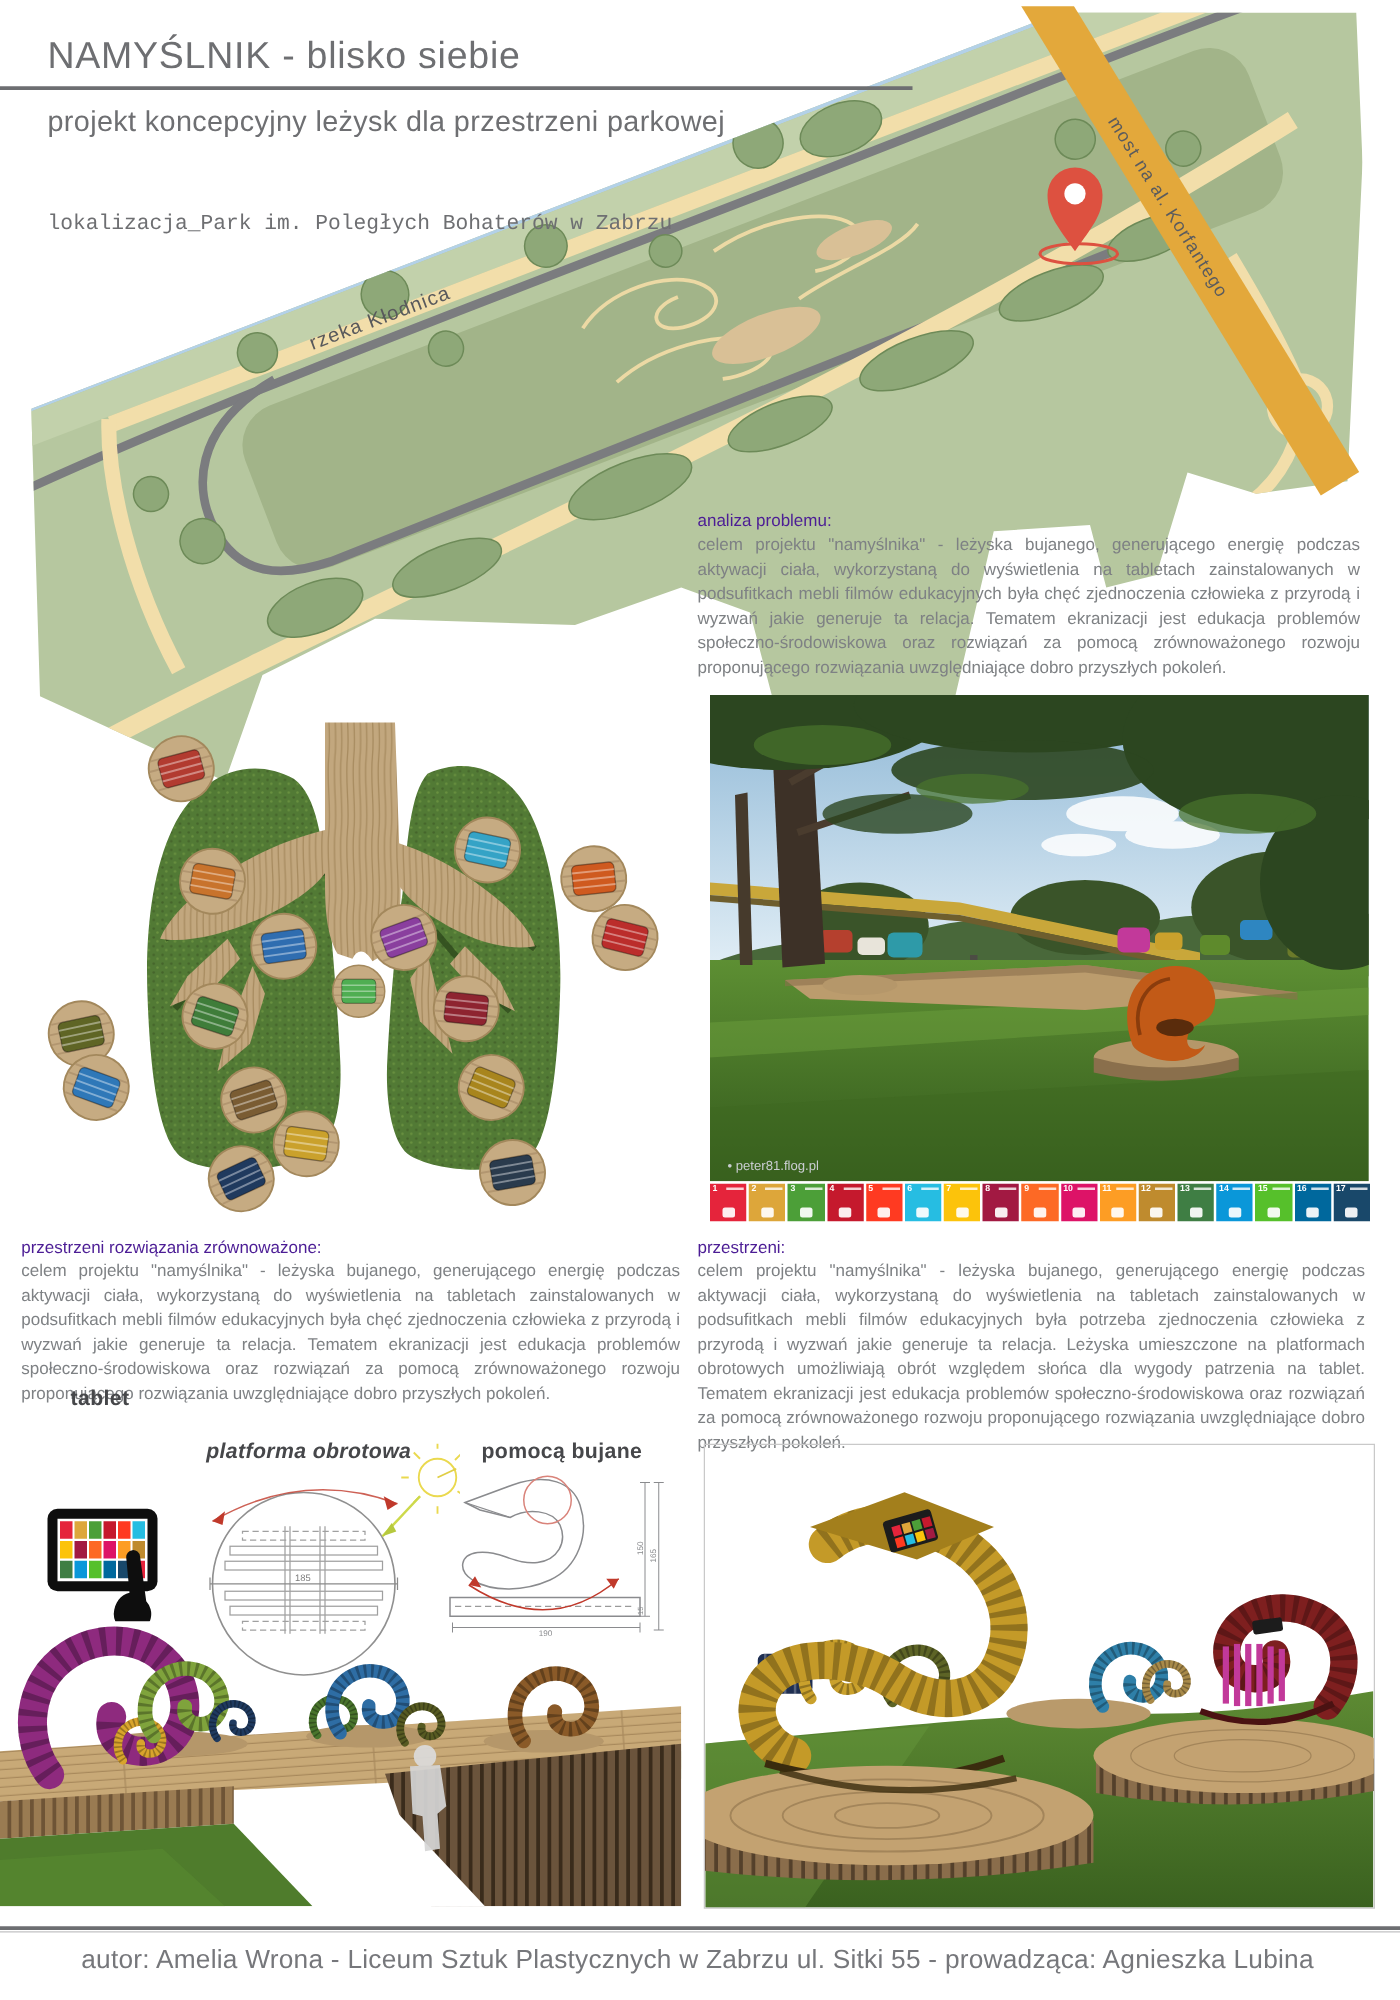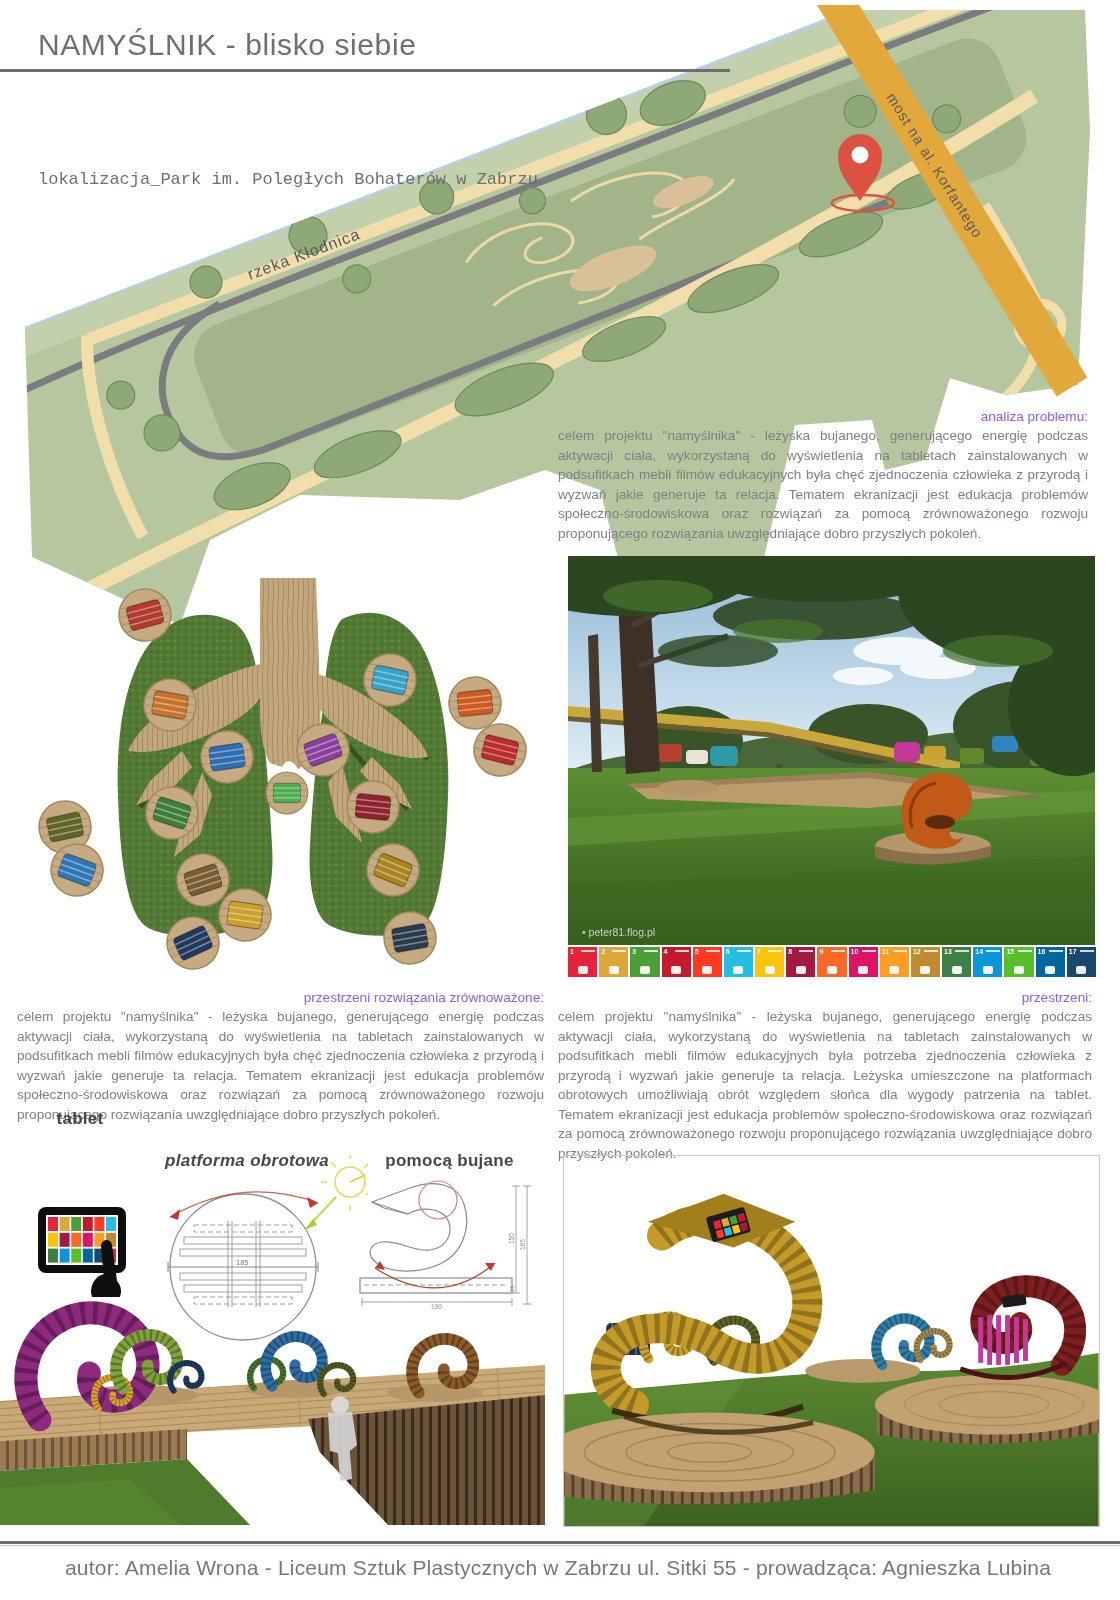--- a/index.html
+++ b/index.html
@@ -5,21 +5,21 @@
   html,body{margin:0;padding:0;background:#888;}
   #poster{position:relative;width:1120px;height:1600px;background:#fff;overflow:hidden;
           font-family:"Liberation Sans",sans-serif;margin:0 auto;}
   #poster *{box-sizing:border-box;}
   .abs{position:absolute;}
   .title{left:38px;top:28px;font-size:30px;letter-spacing:.6px;color:#6e6f72;font-weight:500;}
   .title-rule{left:0;top:69px;width:730px;height:3px;background:#6d6e71;}
   .subtitle{left:38px;top:84px;font-size:23px;color:#6e6f72;font-weight:500;letter-spacing:.3px;}
   .location{left:38px;top:170px;font-size:17px;color:#6e6f72;font-weight:500;font-family:Liberation Mono, monospace;}
   .tblock{color:#7e8184;font-size:13.6px;line-height:1.43;text-align:justify;}
-  .tblock h3{margin:0;font-size:13.6px;font-weight:500;color:#8b5cf6;text-align:right;}
+  .tblock h3{margin:0;font-size:13.6px;font-weight:500;color:#4c1d95;text-align:left;}
   .tblock p{margin:0;}
   .an{left:558px;top:407px;width:530px;}
   .za{left:17px;top:988px;width:527px;}
   .po{left:558px;top:988px;width:534px;}
   .dlabel{font-size:17px;color:#46474a;font-weight:600;text-align:center;letter-spacing:.3px;}
   .dl-tablet{left:35px;top:1109px;width:90px;}
   .dl-platform{left:163px;top:1151px;width:168px;font-style:italic;}
   .dl-lounger{left:382px;top:1151px;width:135px;}
   #sdg-strip{left:568px;top:947px;width:528px;height:30px;display:flex;gap:2px;}
   .sdg-tile{flex:1;position:relative;}
@@ -110,20 +110,21 @@
 
     <g>
       <ellipse cx="843" cy="198" rx="31" ry="8" fill="none" stroke="#dd5140" stroke-width="2.5"></ellipse>
       <path d="M840,196 C 827,177 818,168 818,151 A 22,22 0 1 1 862,151 C 862,168 853,177 840,196 Z" fill="#dd5140"></path>
       <circle cx="840" cy="150" r="8.5" fill="#fff"></circle>
     </g>
   </svg>
 
   <div class="abs title">NAMYŚLNIK - blisko siebie</div>
   <div class="abs title-rule"></div>
+  <div class="abs subtitle">projekt koncepcyjny leżysk dla przestrzeni parkowej</div>
   <div class="abs location">lokalizacja_Park im. Poległych Bohaterów w Zabrzu</div>
 
   <div class="abs tblock an">
     <h3>analiza problemu:</h3>
     <p>celem projektu "namyślnika" - leżyska bujanego, generującego energię podczas aktywacji ciała, wykorzystaną do wyświetlenia na tabletach zainstalowanych w podsufitkach mebli filmów edukacyjnych była chęć zjednoczenia człowieka z przyrodą i wyzwań jakie generuje ta relacja. Tematem ekranizacji jest edukacja problemów społeczno-środowiskowa oraz rozwiązań za pomocą zrównoważonego rozwoju proponującego rozwiązania uwzględniające dobro przyszłych pokoleń.</p>
   </div>
 
   <svg class="abs" style="left:30px;top:545px" width="510" height="440" viewBox="0 0 510 440">
     <defs>
       <pattern id="grassP" width="7" height="7" patternUnits="userSpaceOnUse">

